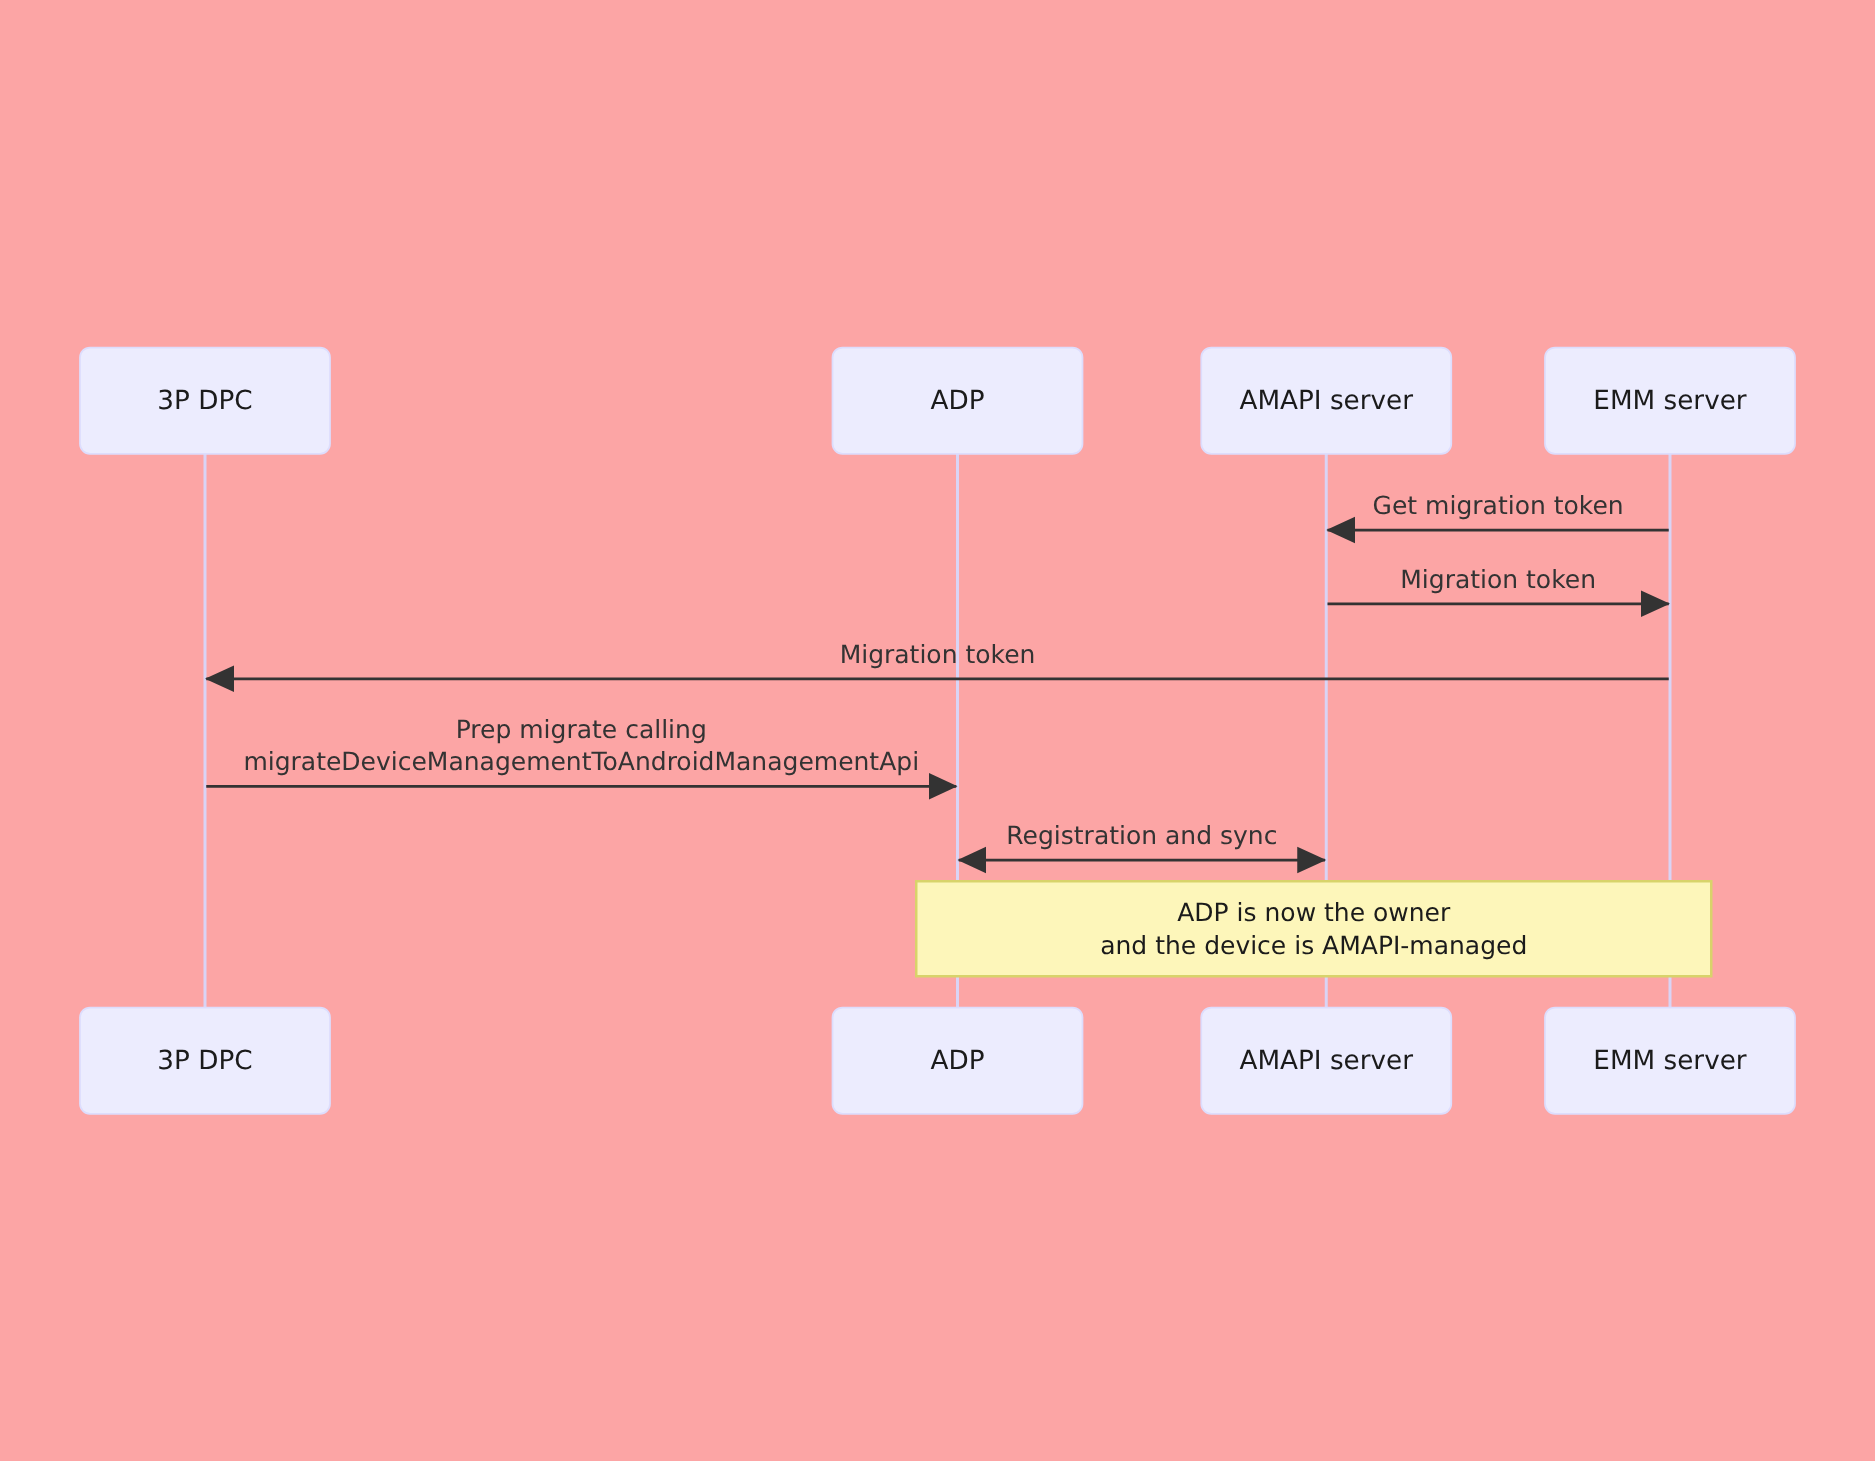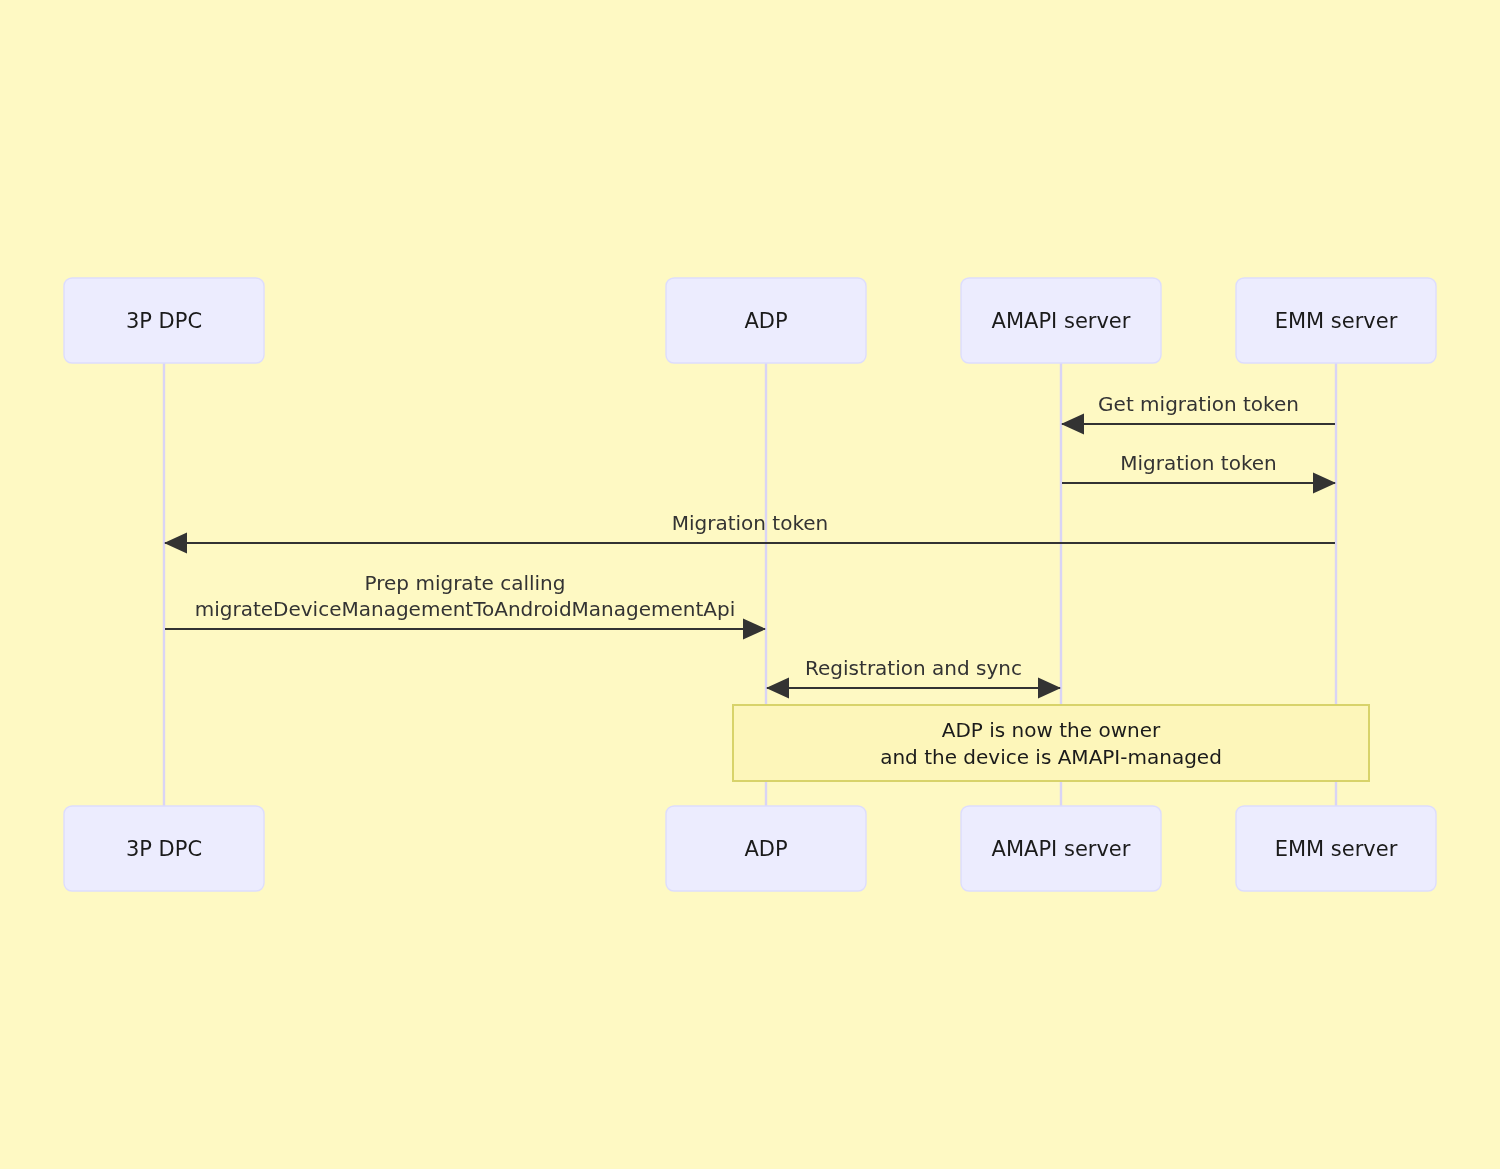--- a/index.html
+++ b/index.html
@@ -7,21 +7,21 @@
     padding: 0;
     background: #ffffff;
   }
   body {
     font-family: "DejaVu Sans", sans-serif;
   }
   #canvas {
     position: relative;
     width: 1500px;
     height: 1169px;
-    background: #fef9c3;
+    background: #fca5a5;
     overflow: hidden;
   }
   svg#diagram {
     position: absolute;
     left: 0;
     top: 0;
     width: 1500px;
     height: 1169px;
     display: block;
   }

